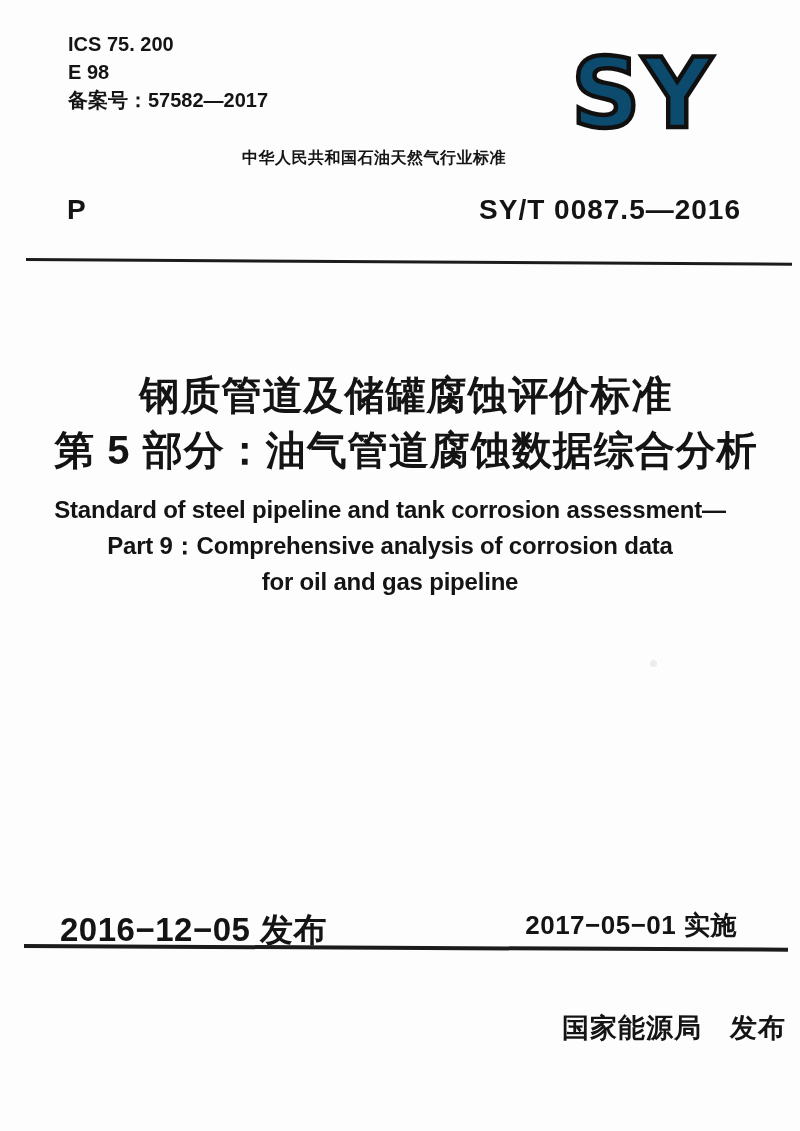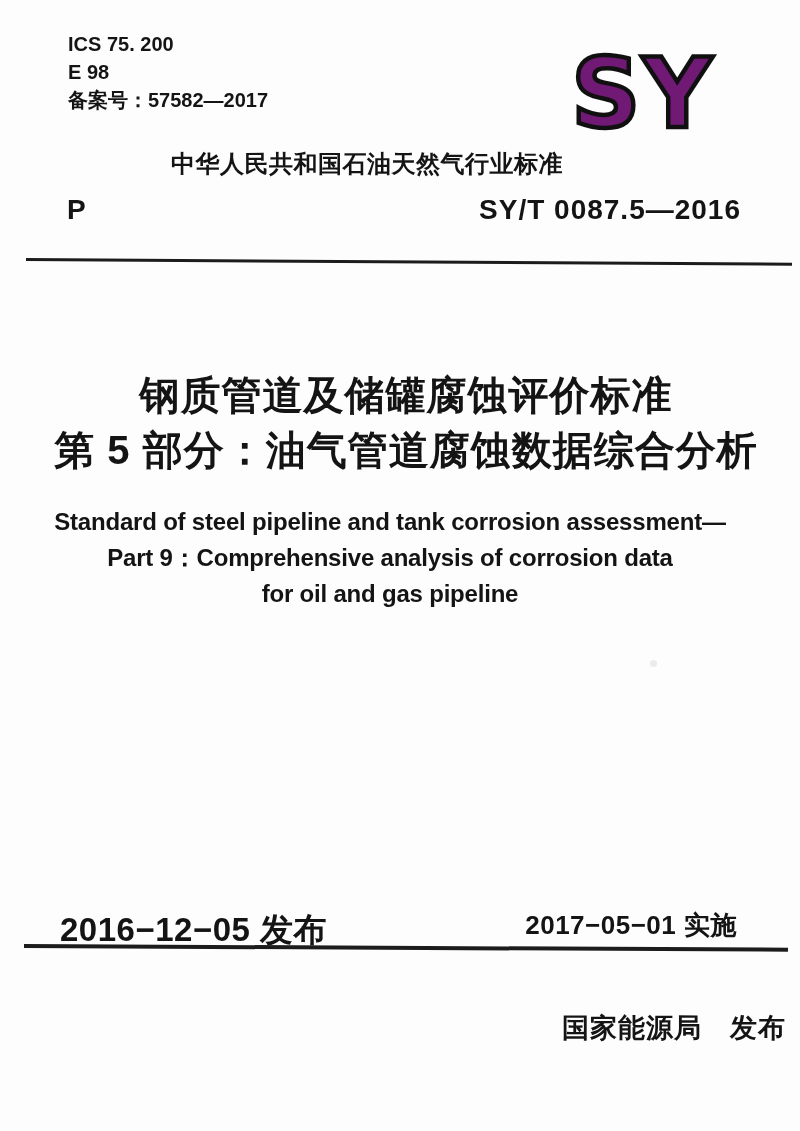--- a/index.html
+++ b/index.html
@@ -12,37 +12,37 @@
   .abs{position:absolute; white-space:nowrap;}
   .serif-b{font-family:Liberation Sans, sans-serif; font-weight:700;}
   .sans-b{font-family:"Liberation Sans", sans-serif; font-weight:700;}
 
   .meta-block{left:68px; top:30px; line-height:28px; font-size:20px;}
   .meta-line{display:block;}
 
   .sy-logo{
     top:46px; right:86px; font-family:"DejaVu Sans", sans-serif;
     font-weight:700; font-size:96px; line-height:1.0; letter-spacing:2px;
-    color:#701a75; -webkit-text-stroke:4.5px #101010;
+    color:#0c4a6e; -webkit-text-stroke:4.5px #101010;
   }
 
-  .std-type{left:4px; top:148px; width:726px; text-align:center;
-    font-size:24px; letter-spacing:0.5px;font-family:Liberation Mono, monospace;}
+  .std-type{left:11px; top:148px; width:726px; text-align:center;
+    font-size:16px; letter-spacing:0.5px;font-family:Liberation Mono, monospace;}
 
   .doc-letter{left:67px; top:194px; font-size:28px;}
   .std-no{top:194px; right:59px; font-size:28px; letter-spacing:1px;}
 
   .rule{background:#1c1c1c; transform-origin:left center;}
   .rule-top{left:26px; top:258px; width:766px; height:3px; transform:rotate(0.35deg);}
   .rule-bottom{left:24px; top:944px; width:764px; height:3.5px; transform:rotate(0.28deg);}
 
   .title-cn{left:6px; top:368px; width:800px; text-align:center;
     font-size:40px; letter-spacing:1px; line-height:55px;}
 
-  .title-en{left:0; top:504px; width:780px; text-align:center;
+  .title-en{left:0; top:492px; width:780px; text-align:center;
     font-size:24px; line-height:36px; letter-spacing:-0.2px;}
 
   .artifact-dot{left:650px; top:660px; width:7px; height:7px;
     background:#ececec; border-radius:50%;}
 
   .date-issue{left:60px; top:908px; font-size:33px; letter-spacing:0.5px;}
   .date-impl{top:908px; right:63px; font-size:26px; letter-spacing:0.5px;}
 
   .publisher{left:0; top:1010px; width:786px; text-align:right;
     font-size:27px; letter-spacing:1px;}

